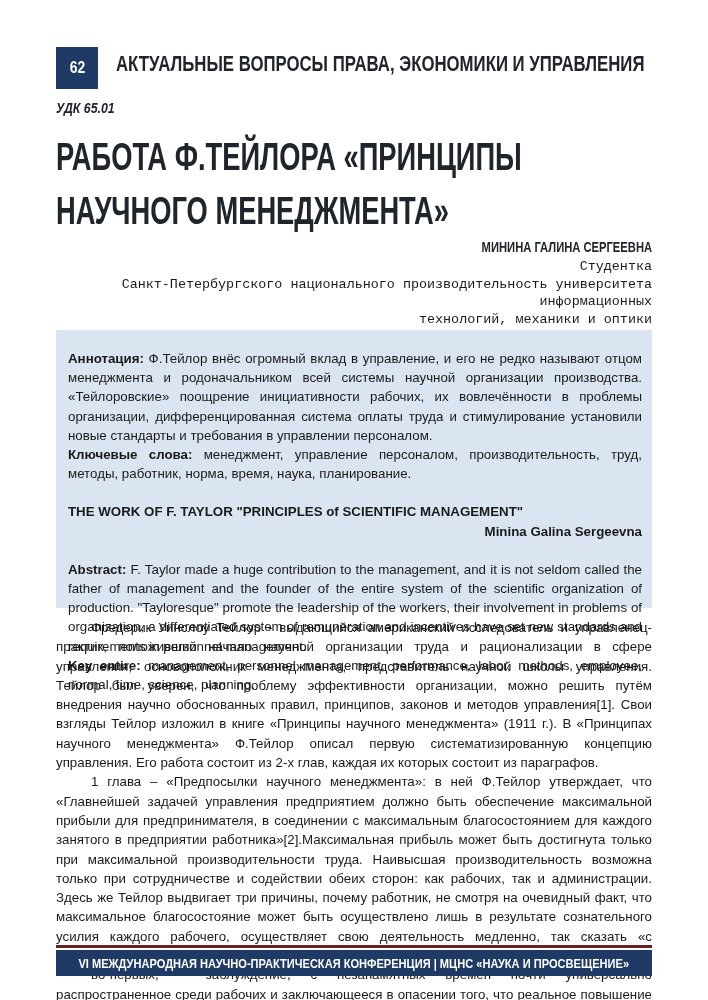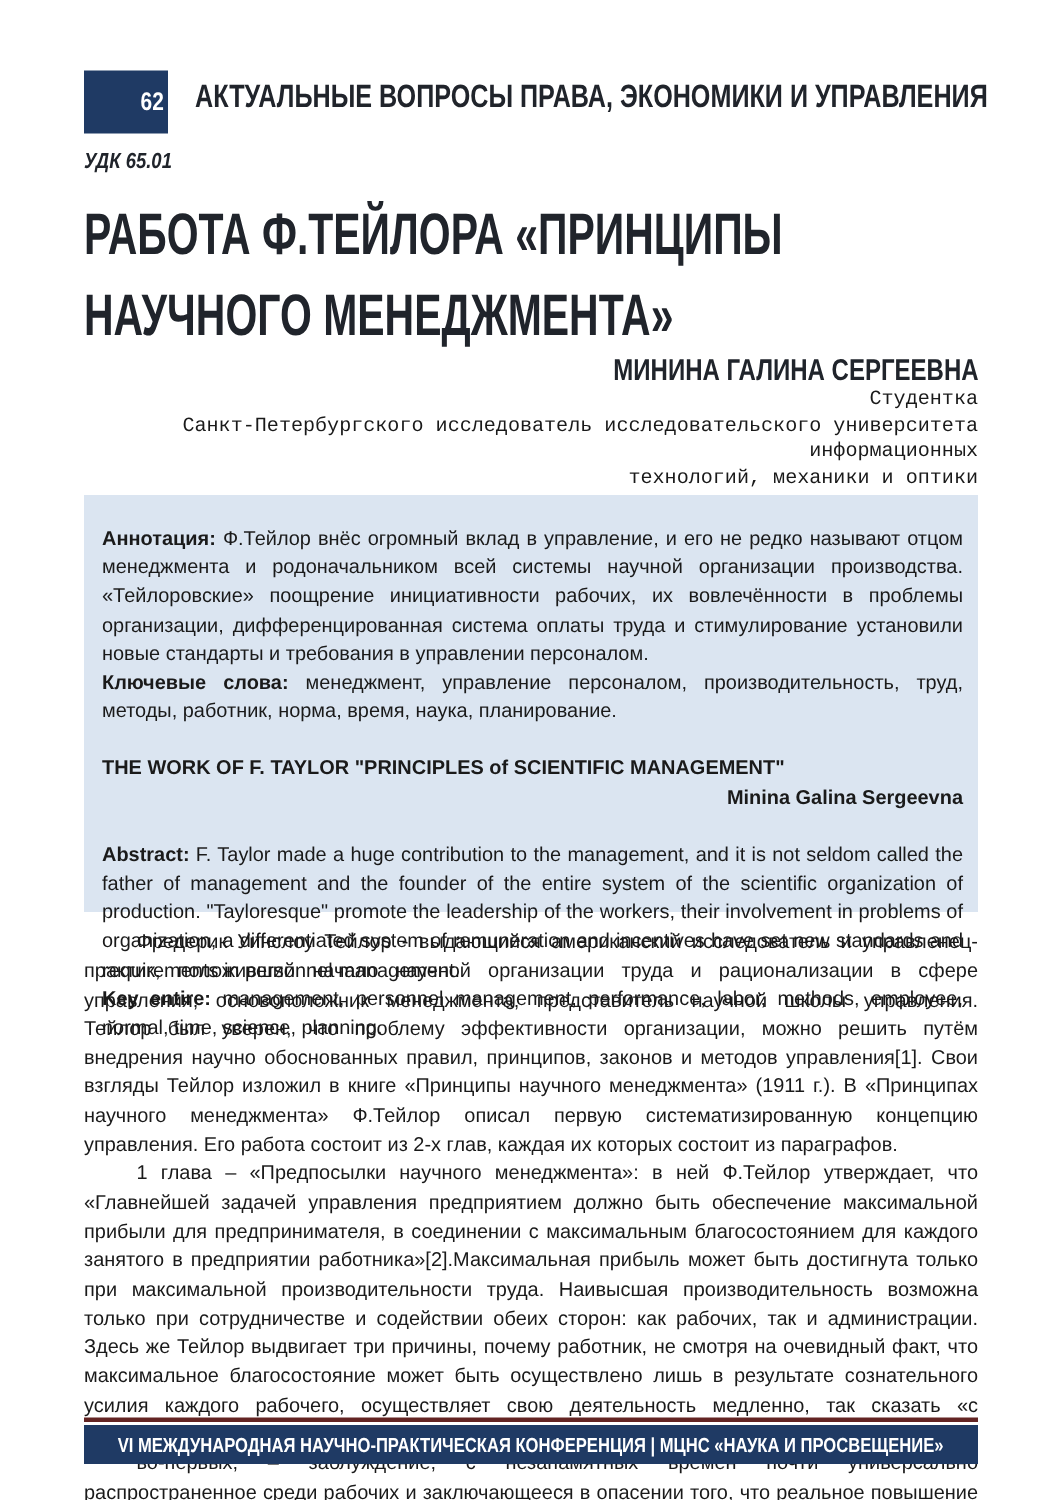--- a/index.html
+++ b/index.html
@@ -11,25 +11,24 @@
     font-family:"Liberation Sans",sans-serif;
     color:#1a1a1a;
     overflow:hidden;
   }
   
   .runhead{
     position:absolute;left:56px;top:47px;right:56px;
     display:flex;align-items:flex-start;
   }
   .pagenum-box{
-    width:20px;height:42px;
+    width:42px;height:42px;
     background:#1f3a64;
-    display:flex;align-items:center;
+    display:flex;align-items:center;justify-content:center;
     flex:0 0 auto;
-    padding-left:36px;
   }
   .pagenum-box span{
     color:#ffffff;font-weight:bold;font-size:17px;
     display:inline-block;transform:scaleX(0.82);
   }
   .runhead-title{
     margin-left:18px;padding-top:5px;
     font-weight:bold;font-size:21.5px;color:#20242b;
     white-space:nowrap;
   }
@@ -48,21 +47,21 @@
   .art-title span{
     display:inline-block;width:850px;
     transform:scaleX(0.70);transform-origin:left top;
   }
   
   .authors{
     position:absolute;left:56px;top:236px;width:596px;
     text-align:right;
   }
   .author-name{
-    font-weight:bold;font-size:20px;color:#20242b;line-height:22px;
+    font-weight:bold;font-size:14px;color:#20242b;line-height:22px;
   }
   .author-name span{display:inline-block;transform:scaleX(0.80);transform-origin:right center;}
   .author-meta{font-size:13.4px;line-height:17.5px;color:#1a1a1a;font-family:Liberation Mono, monospace;}
   
   .abs-box{
     position:absolute;left:56px;top:330px;width:596px;height:278px;
     background:#dbe5f1;
     box-sizing:border-box;
     padding:19px 10px 8px 12px;
     font-size:13.3px;line-height:19.2px;
@@ -118,21 +117,21 @@
 
   <h1 class="art-title" style="margin:0;">
     <span>РАБОТА Ф.ТЕЙЛОРА «ПРИНЦИПЫ НАУЧНОГО МЕНЕДЖМЕНТА»</span>
   </h1>
 
   <div class="authors">
     <div class="author-name">
       <span>МИНИНА ГАЛИНА СЕРГЕЕВНА</span>
     </div>
     <div class="author-meta">Студентка</div>
-    <div class="author-meta">Санкт-Петербургского исследователь исследовательского университета информационных</div>
+    <div class="author-meta">Санкт-Петербургского национального производительность университета информационных</div>
     <div class="author-meta">технологий, механики и оптики</div>
   </div>
 
   <div class="abs-box">
     <p><span class="lbl">Аннотация:</span><span> Ф.Тейлор внёс огромный вклад в управление, и его не редко  называют отцом менеджмента и родоначальником всей системы научной организации производства. «Тейлоровские» поощрение инициативности рабочих, их вовлечённости в проблемы организации, дифференцированная система оплаты труда и стимулирование установили новые стандарты и требования в управлении персоналом.</span></p>
     <p><span class="lbl">Ключевые слова:</span><span> менеджмент, управление персоналом, производительность, труд, методы, работник, норма, время, наука, планирование.</span></p>
     <p class="en-title">THE WORK OF F. TAYLOR "PRINCIPLES of SCIENTIFIC MANAGEMENT"</p>
     <p class="en-author">Minina Galina Sergeevna</p>
     <p class="en-abstract"><span class="lbl">Abstract:</span><span> F. Taylor made a huge contribution to the management, and it is not seldom called the father of management and the founder of the entire system of the scientific organization of production. "Tayloresque" promote the leadership of the workers, their involvement in problems of organization, a differentiated system of remuneration and incentives have set new standards and requirements in personnel management.</span></p>
     <p><span class="lbl">Key entire:</span><span> management, personnel management, performance, labor, methods, employee, normal, time, science, planning.</span></p>

